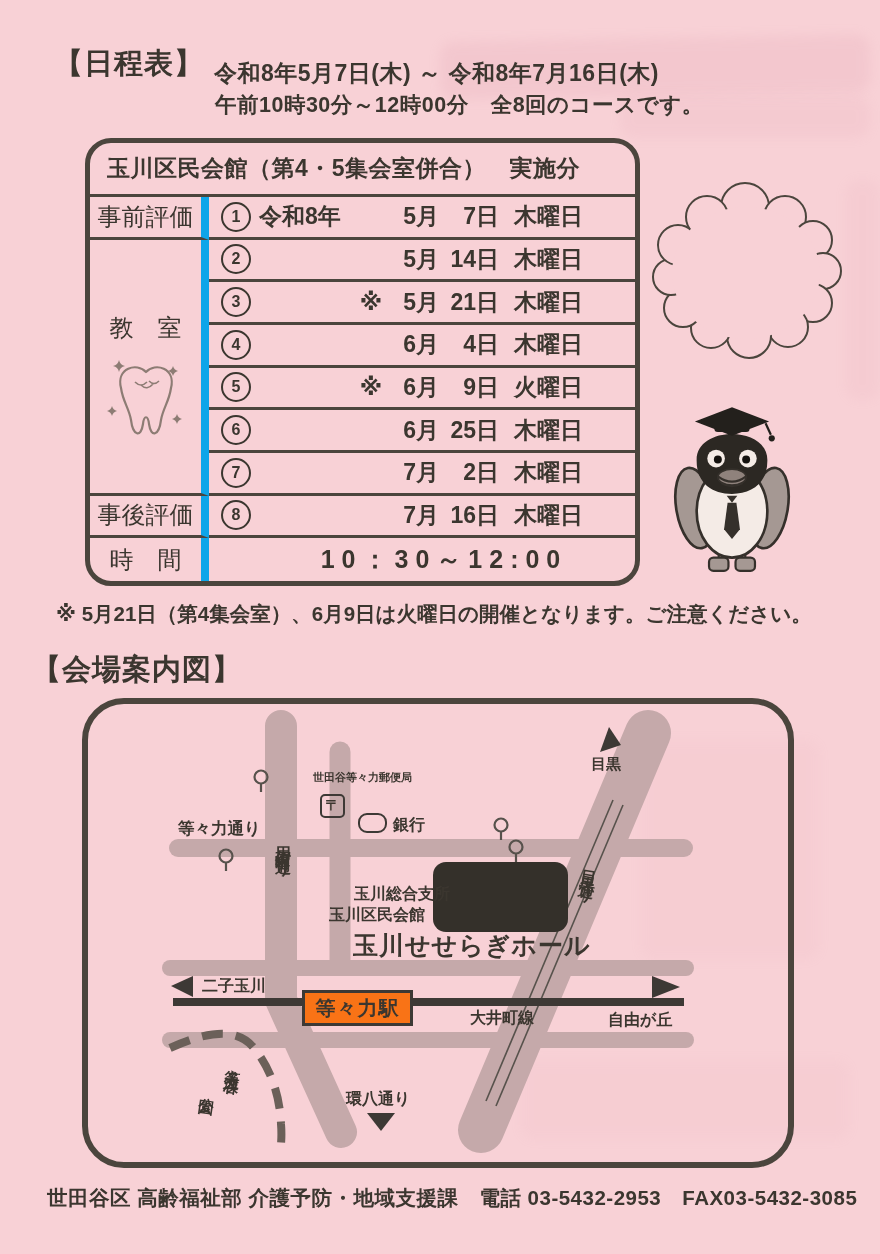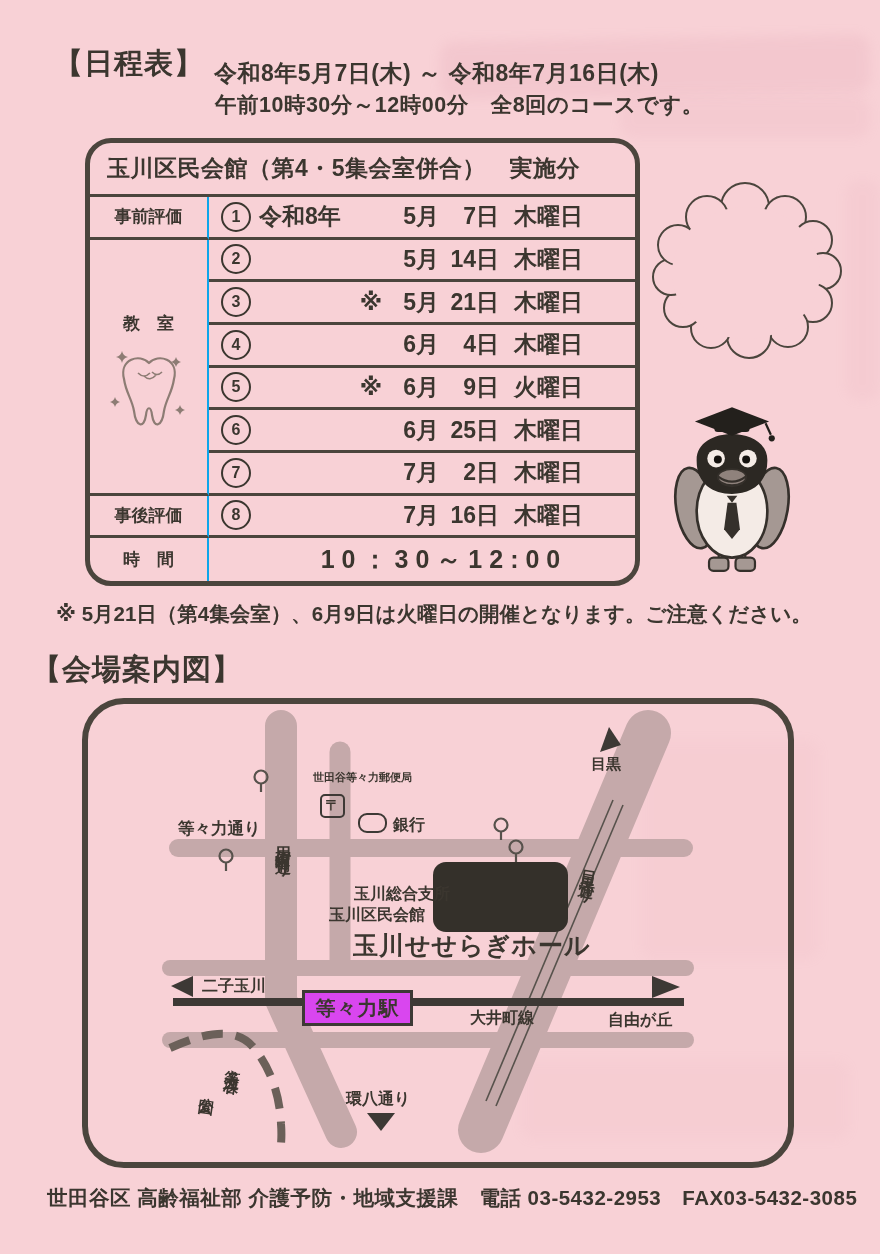--- a/index.html
+++ b/index.html
@@ -8,22 +8,22 @@
   .abs{position:absolute;}
   .ghost{position:absolute;background:#d893a5;filter:blur(6px);border-radius:14px;pointer-events:none;}
   .h1{font-size:29px;font-weight:bold;letter-spacing:1px;}
   .hdline{font-size:23px;font-weight:600;letter-spacing:.5px;}
   
   .tableBox{left:85px;top:138px;width:545px;height:438px;border:5px solid #4b453d;border-radius:26px;}
   .tTitle{height:51px;border-bottom:3px solid #4b453d;display:flex;align-items:center;
           padding-left:17px;font-size:23px;font-weight:bold;letter-spacing:.5px;}
   .tBody{display:grid;grid-template-columns:119px 1fr;grid-template-rows:repeat(9,1fr);
          height:384px;}
-  .lc{border-right:2px solid #0ea5e9;display:flex;align-items:center;justify-content:center;
-      font-size:17px;font-weight:700;}
+  .lc{border-right:8px solid #0ea5e9;display:flex;align-items:center;justify-content:center;
+      font-size:24px;font-weight:400;}
   .lb{border-bottom:3px solid #4b453d;}
   .lcClass{flex-direction:column;justify-content:flex-start;padding-top:72px;box-sizing:border-box;}
   .rc{grid-column:2;border-bottom:3px solid #4b453d;display:flex;align-items:center;
       font-size:23px;font-weight:600;}
   .rcLast{border-bottom:none;}
   .c-num{margin-left:12px;width:26px;height:26px;border:2px solid #3b362f;border-radius:50%;
          display:flex;align-items:center;justify-content:center;font-size:16px;font-weight:bold;flex:0 0 auto;}
   .c-era{width:94px;margin-left:8px;}
   .c-mark{width:36px;text-align:center;}
   .c-month{width:50px;text-align:right;}
@@ -31,21 +31,21 @@
   .c-wd{margin-left:15px;}
   .timeCell{grid-column:2;display:flex;align-items:center;justify-content:center;
             font-size:25px;font-weight:600;letter-spacing:7px;}
   .noteLine{left:56px;top:600px;font-size:20.5px;font-weight:600;}
   
   .bubbleText{position:absolute;left:25px;top:40px;font-size:16.5px;font-weight:600;line-height:28.5px;white-space:nowrap;}
   
   .mapBox{left:82px;top:698px;width:700px;height:458px;border:6px solid #4b453d;border-radius:42px;}
   .ml{position:absolute;font-size:16px;font-weight:600;white-space:nowrap;color:#3b362f;}
   .vert{writing-mode:vertical-rl;text-orientation:upright;letter-spacing:3px;}
-  .stationBox{left:302px;top:990px;width:111px;height:36px;background:#d946ef;border:3px solid #3d3935;
+  .stationBox{left:302px;top:990px;width:111px;height:36px;background:#f97316;border:3px solid #3d3935;
               box-sizing:border-box;display:flex;align-items:center;justify-content:center;
               font-size:20px;font-weight:bold;letter-spacing:1px;}
   .building{left:433px;top:862px;width:135px;height:70px;background:#34302a;border-radius:13px;}
   .hallLabel{left:353px;top:929px;font-size:25px;font-weight:bold;letter-spacing:1px;}
   .symBox{box-sizing:border-box;border:2px solid #3d3935;display:flex;align-items:center;
           justify-content:center;}
   .footer{left:47px;top:1184px;font-size:20.5px;font-weight:600;letter-spacing:.5px;}
 </style>
 </head>
 <body>

